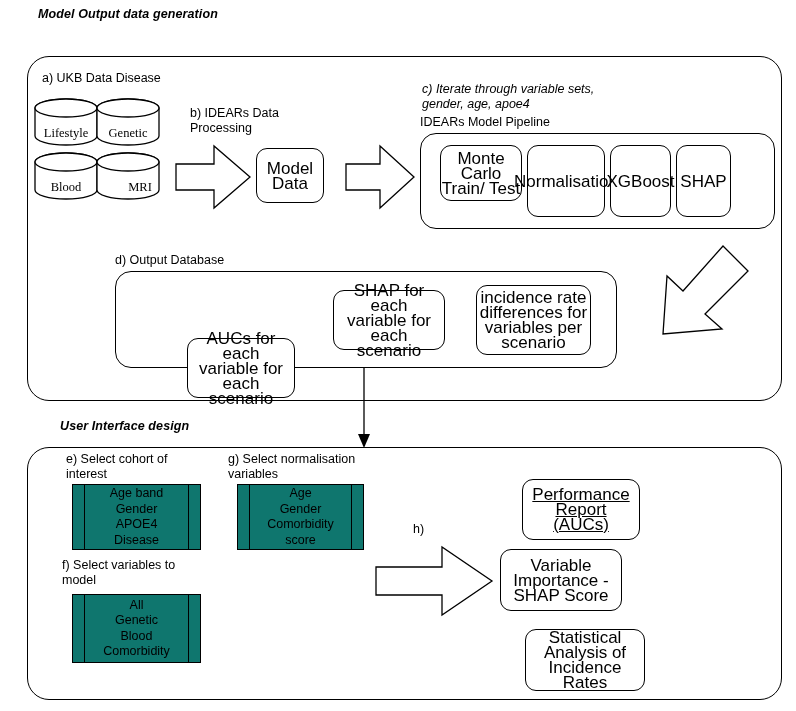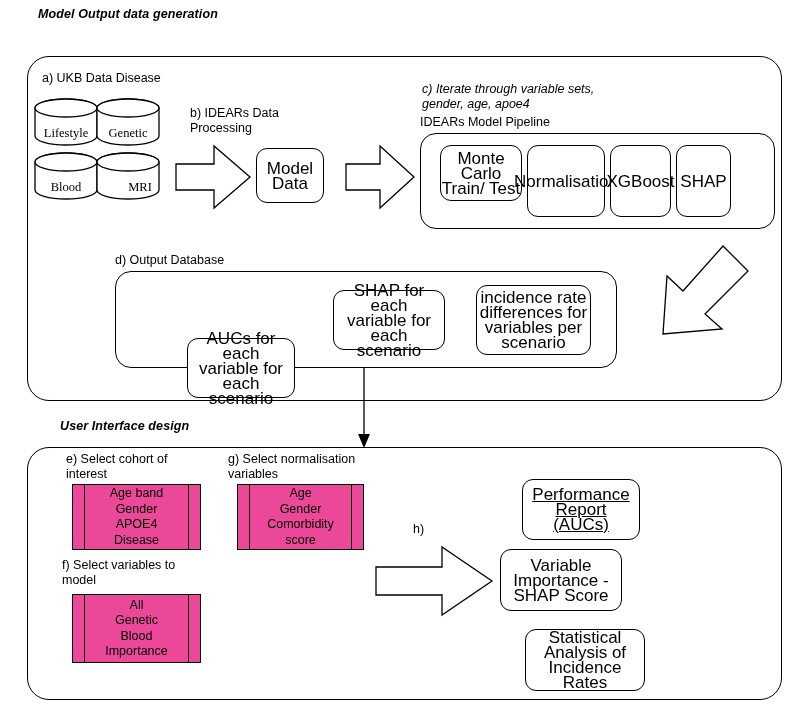--- a/index.html
+++ b/index.html
@@ -74,21 +74,21 @@
     width: 100%;
     text-align: center;
     font-size: 12.5px;
     line-height: 14px;
     padding-bottom: 6px;
   }
 
   
   .listbox {
     border: 1.4px solid #000;
-    background: #ec4899;
+    background: #0f766e;
     position: absolute;
     display: flex;
     align-items: center;
     justify-content: center;
   }
   .listbox::before,
   .listbox::after {
     content: "";
     position: absolute;
     top: -1px;
@@ -220,21 +220,21 @@
 APOE4
 Disease</div>
   </div>
 
   <div class="abs plain-label" style="left:62px; top:558px; width:155px;">f) Select variables to
 model</div>
   <div class="listbox" style="left:72px; top:594px; width:127px; height:67px;">
     <div class="list-text">All
 Genetic
 Blood
-Importance</div>
+Comorbidity</div>
   </div>
 
   <div class="abs plain-label" style="left:228px; top:452px; width:150px;">g) Select normalisation
 variables</div>
   <div class="listbox" style="left:237px; top:484px; width:125px; height:64px;">
     <div class="list-text">Age
 Gender
 Comorbidity
 score</div>
   </div>

